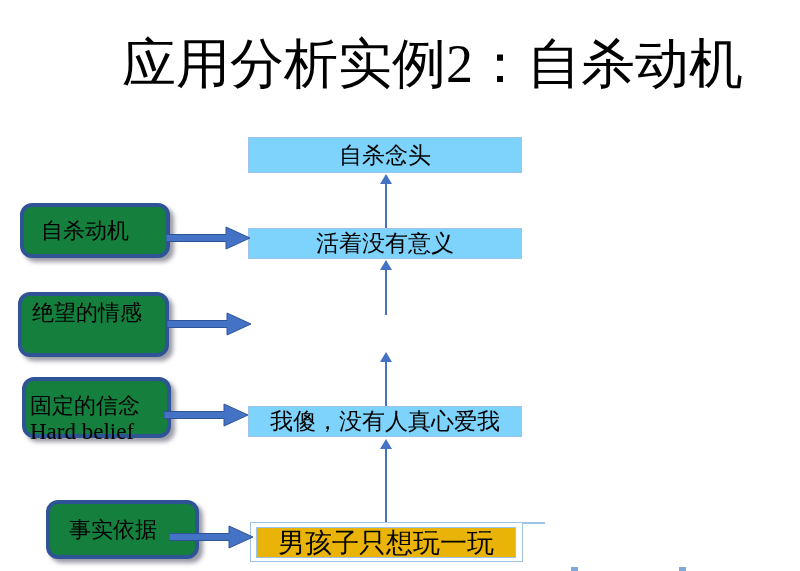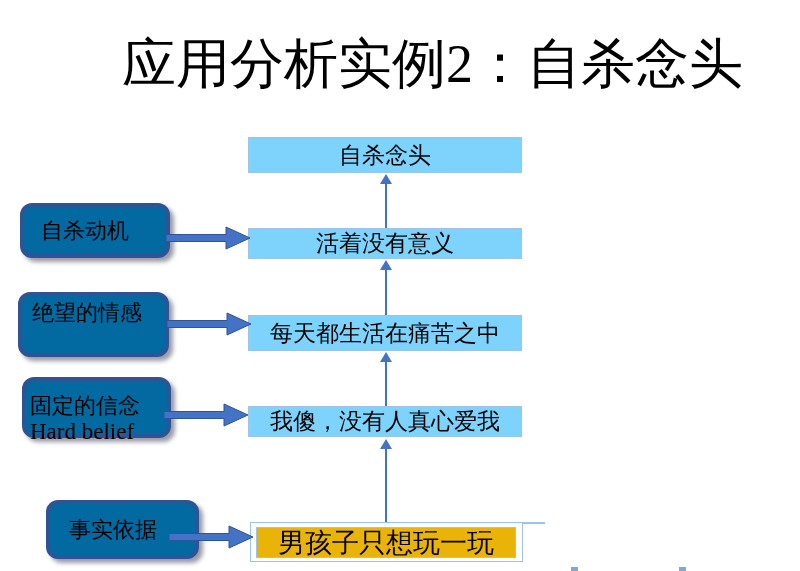--- a/index.html
+++ b/index.html
@@ -42,21 +42,21 @@
     border-bottom:10px solid #4472C4;
   }
   .connector .line { width:2px; margin:0 auto; background:#4472C4; }
   #conn1 { top:174px; } #conn1 .line { height:44px; }
   #conn2 { top:260px; } #conn2 .line { height:45px; }
   #conn3 { top:352px; } #conn3 .line { height:44px; }
   #conn4 { top:439px; } #conn4 .line { height:73px; }
   
   .callout {
     position:absolute; box-sizing:border-box;
-    background:#0369a1; border:4px solid #2F5496; border-radius:12px;
+    background:#15803d; border:4px solid #2F5496; border-radius:12px;
     box-shadow:4px 4px 4px rgba(75,75,95,0.55);
     font-size:22px; line-height:26px; color:#000; white-space:nowrap;
   }
   #callout1 { left:20px; top:203px; width:150px; height:55px;
               display:flex; align-items:center; padding-left:17px; }
   #callout2 { left:18px; top:292px; width:151px; height:65px;
               padding:4px 0 0 10px; }
   #callout3 { left:22px; top:377px; width:149px; height:61px;
               padding:12px 0 0 4px; line-height:26px; }
   #callout4 { left:18px; top:500px; width:153px; height:59px;
@@ -72,30 +72,27 @@
   .dash { position:absolute; left:523px; top:522px; width:22px; height:2px; background:#9DC3E6; }
   .speck { position:absolute; width:7px; height:4px; background:#7FA8D9; }
   #speck1 { left:571px; top:567px; }
   #speck2 { left:679px; top:567px; }
 </style>
 </head>
 <body>
 
 <div class="slide">
 
-  <div class="title">应用分析实例2：自杀念头</div>
+  <div class="title">应用分析实例2：自杀动机</div>
 
   <div class="fbox" id="fbox1">
     <span>自杀念头</span>
   </div>
   <div class="fbox" id="fbox2">
     <span>活着没有意义</span>
-  </div>
-  <div class="fbox" id="fbox3">
-    <span>每天都生活在痛苦之中</span>
   </div>
   <div class="fbox" id="fbox4">
     <span>我傻，没有人真心爱我</span>
   </div>
   <div class="fbox5-outer"></div>
   <div class="fbox5-inner">
     <span>男孩子只想玩一玩</span>
   </div>
 
   <div class="connector" id="conn1">

